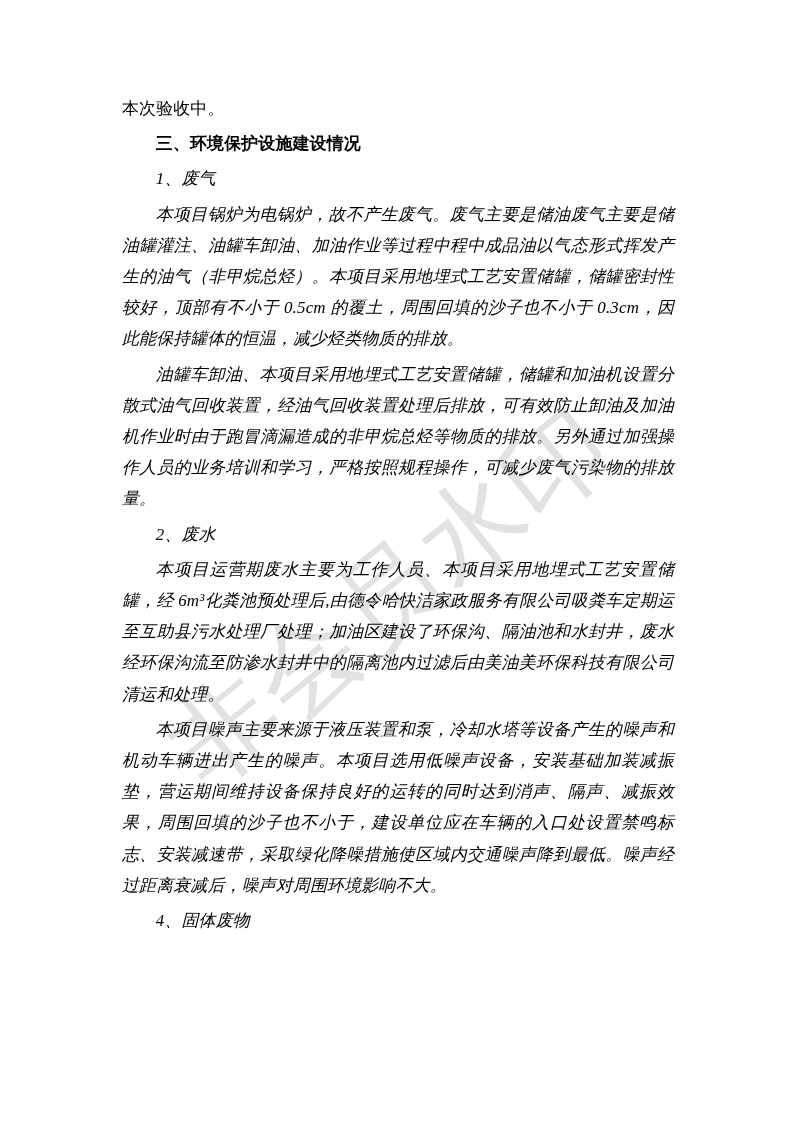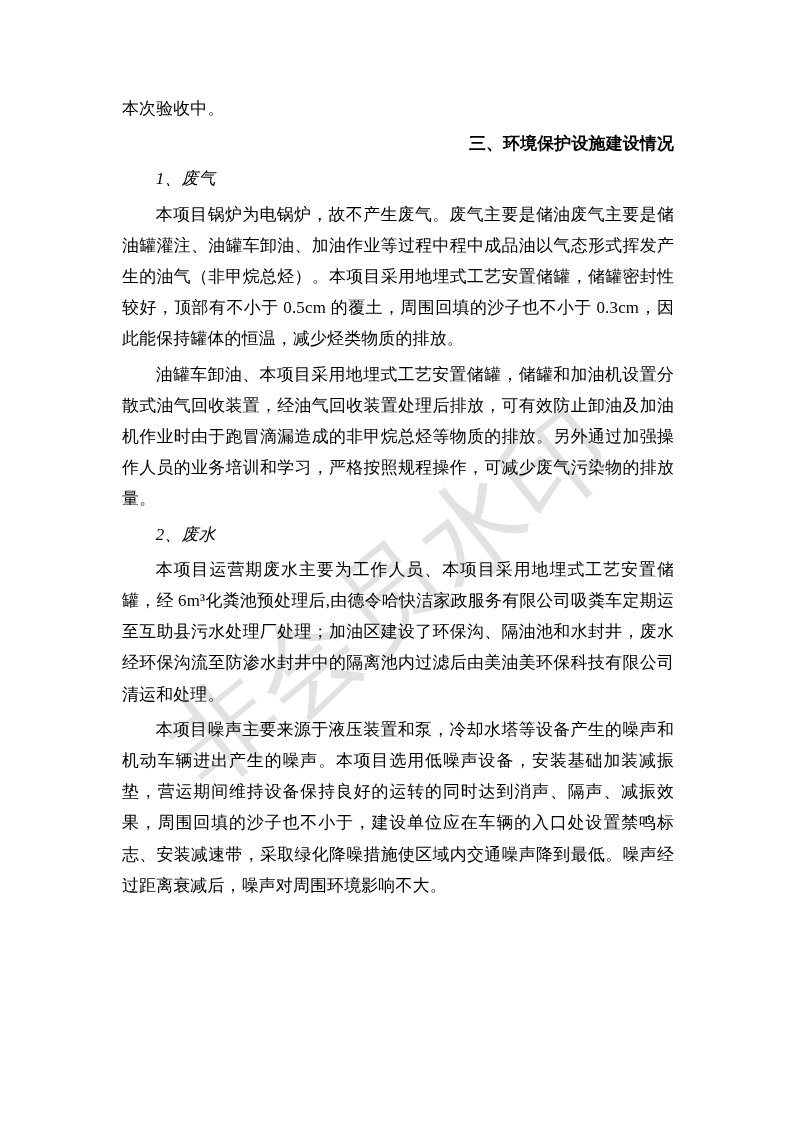--- a/index.html
+++ b/index.html
@@ -47,30 +47,30 @@
     margin: 4px;
     padding: 0;
   }
   .blk-continuation {
     text-indent: 0;
     text-align: justify;
   }
   .blk-heading {
     text-indent: 2em;
     font-weight: bold;
-    text-align: right;
   }
   .blk-subheading {
     text-indent: 2em;
     font-style: italic;
   }
   .blk-paragraph {
     text-indent: 2em;
     text-align: justify;
     text-justify: inter-ideograph;
+    font-style: italic;
   }
 </style>
 </head>
 <body>
 
 <div class="page">
 
   <div class="watermark">非会员水印</div>
 
   <div class="content">
@@ -84,17 +84,18 @@
 
     <p class="blk-paragraph">油罐车卸油、本项目采用地埋式工艺安置储罐，储罐和加油机设置分散式油气回收装置，经油气回收装置处理后排放，可有效防止卸油及加油机作业时由于跑冒滴漏造成的非甲烷总烃等物质的排放。另外通过加强操作人员的业务培训和学习，严格按照规程操作，可减少废气污染物的排放量。</p>
 
     <p class="blk-subheading">2、废水</p>
 
     <p class="blk-paragraph">本项目运营期废水主要为工作人员、本项目采用地埋式工艺安置储罐，经 6m³化粪池预处理后,由德令哈快洁家政服务有限公司吸粪车定期运至互助县污水处理厂处理；加油区建设了环保沟、隔油池和水封井，废水经环保沟流至防渗水封井中的隔离池内过滤后由美油美环保科技有限公司清运和处理。</p>
 
 
     <p class="blk-paragraph">本项目噪声主要来源于液压装置和泵，冷却水塔等设备产生的噪声和机动车辆进出产生的噪声。本项目选用低噪声设备，安装基础加装减振垫，营运期间维持设备保持良好的运转的同时达到消声、隔声、减振效果，周围回填的沙子也不小于，建设单位应在车辆的入口处设置禁鸣标志、安装减速带，采取绿化降噪措施使区域内交通噪声降到最低。噪声经过距离衰减后，噪声对周围环境影响不大。</p>
 
+    <p class="blk-subheading">4、固体废物</p>
 
 
   </div>
 
 </div>
 
 </body></html>

